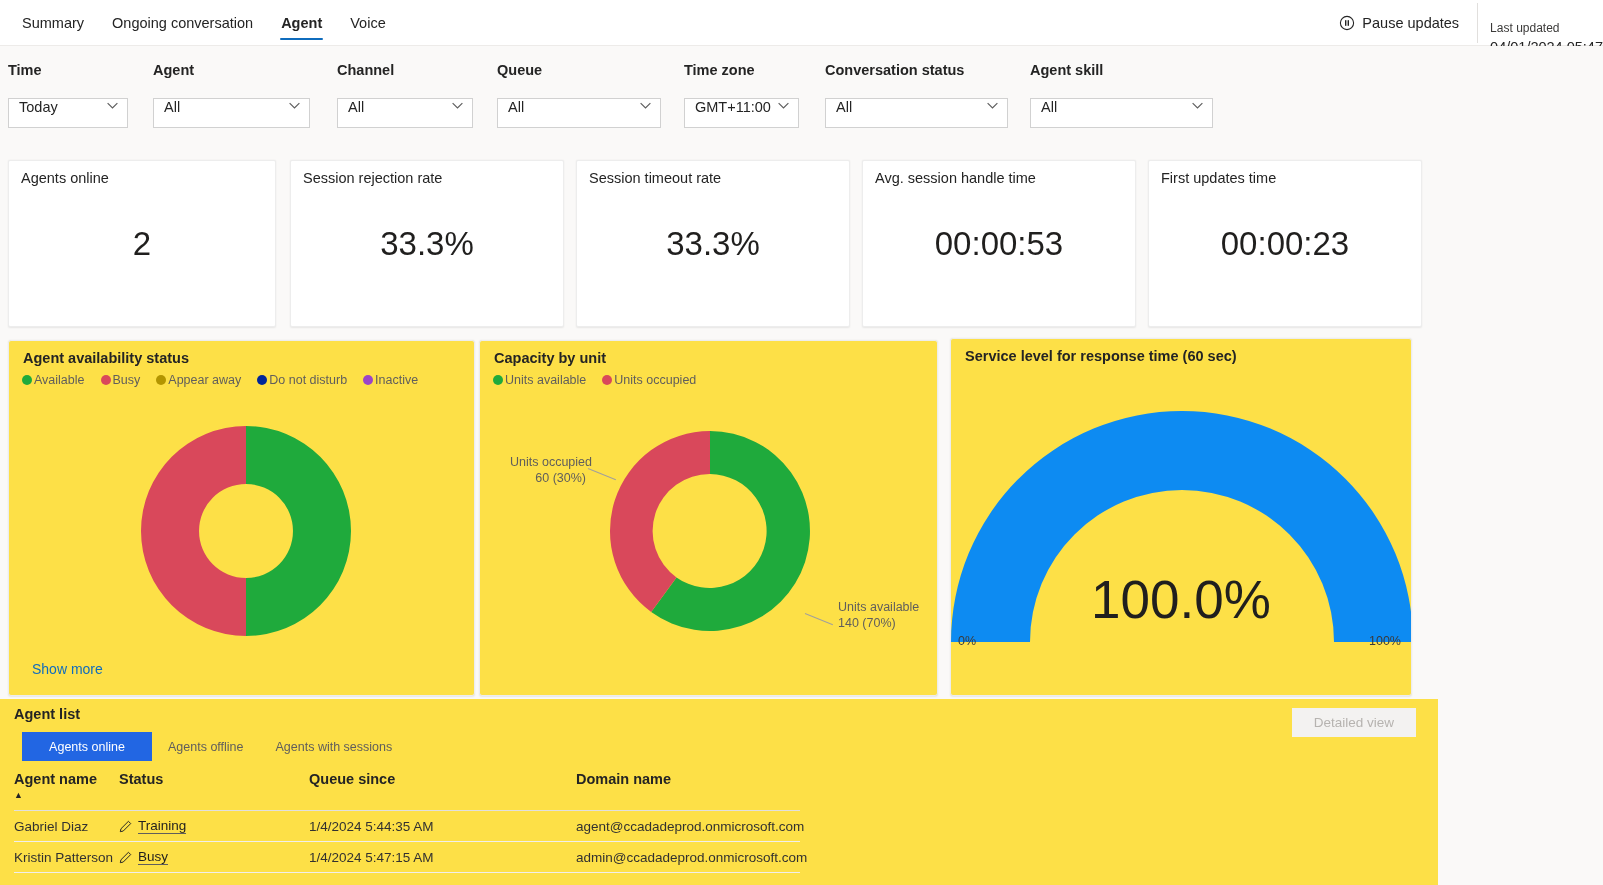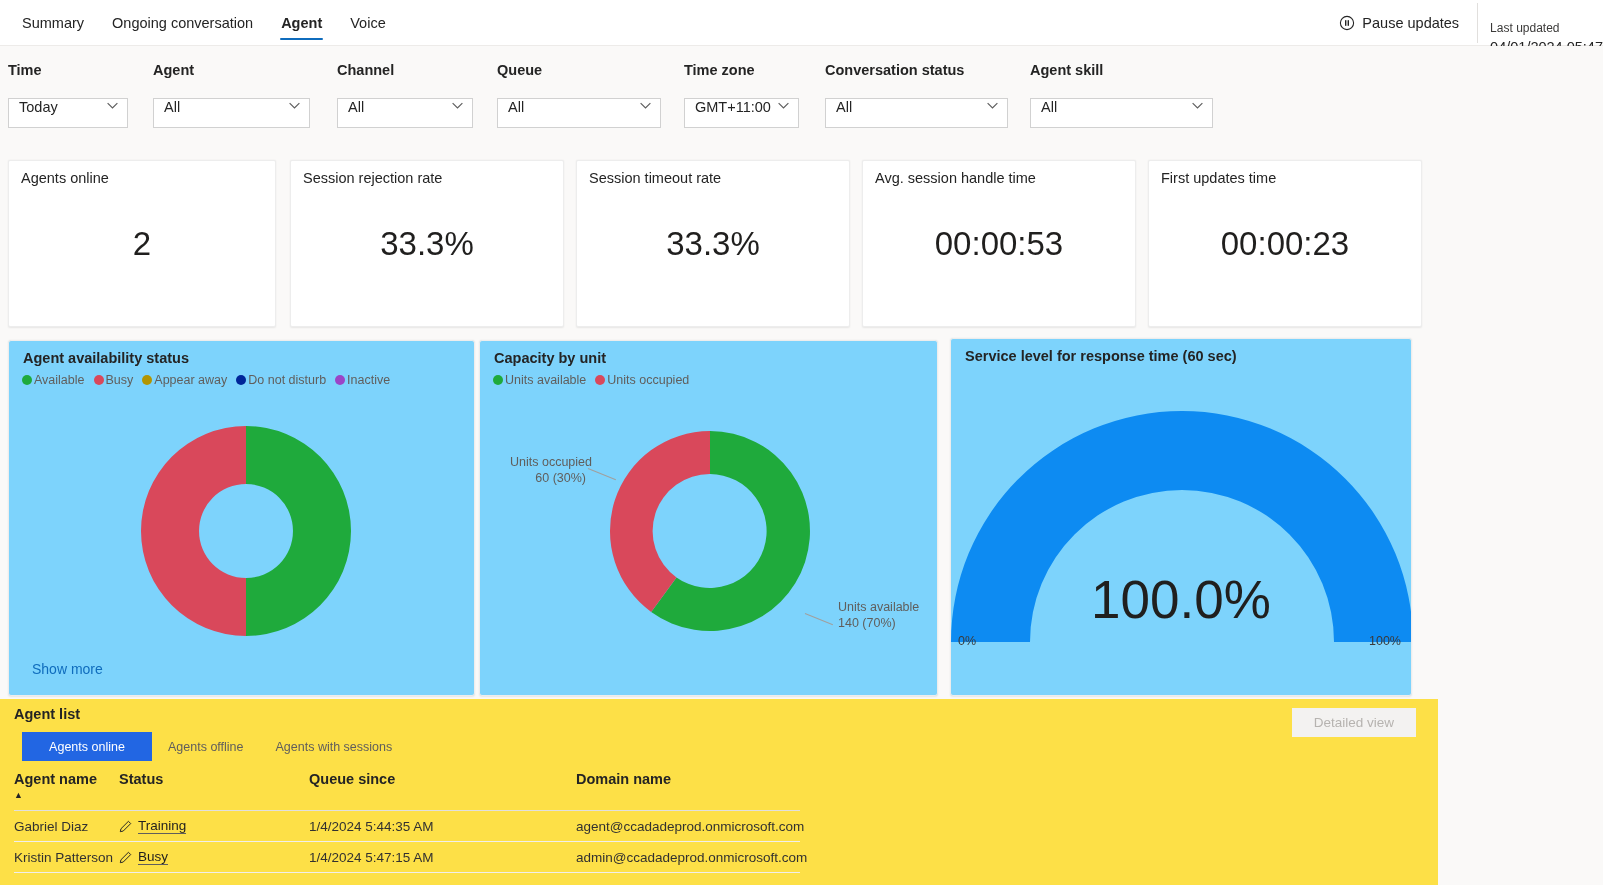--- a/index.html
+++ b/index.html
@@ -76,31 +76,31 @@
   }
   .kpi .kval {
     position: absolute; left: 0; right: 0; top: 0; bottom: 0;
     display: flex; align-items: center; justify-content: center;
     font-size: 33px; color: #201f1e;
   }
 
   
   .card {
     position: absolute;
-    background: #7dd3fc; border: 1px solid #ededed; border-radius: 3px;
+    background: #fde047; border: 1px solid #ededed; border-radius: 3px;
     box-shadow: 0 0.6px 1.8px rgba(0,0,0,.08);
     box-sizing: border-box; overflow: hidden;
   }
   .ctitle {
     position: absolute; left: 14px; top: 9px;
     font-size: 14.5px; font-weight: bold; color: #242424;
   }
   .legend {
     position: absolute; left: 13px; top: 32px;
-    display: flex; align-items: center; gap: 9px; flex-wrap: nowrap;
+    display: flex; align-items: center; gap: 16px; flex-wrap: nowrap;
   }
   .lg { display: flex; align-items: center; gap: 2px; font-size: 12.5px; color: #605e5c; white-space: nowrap; }
   .lgdot { width: 10px; height: 10px; border-radius: 50%; display: inline-block; }
   .donutlbl { position: absolute; font-size: 12.5px; color: #605e5c; line-height: 1.3; white-space: pre; }
   .leader { position: absolute; background: #a19f9d; height: 1px; }
 
   .showmore {
     position: absolute; left: 23px; bottom: 18px;
     font-size: 14px; color: #0f6cbd; cursor: pointer;
   }

